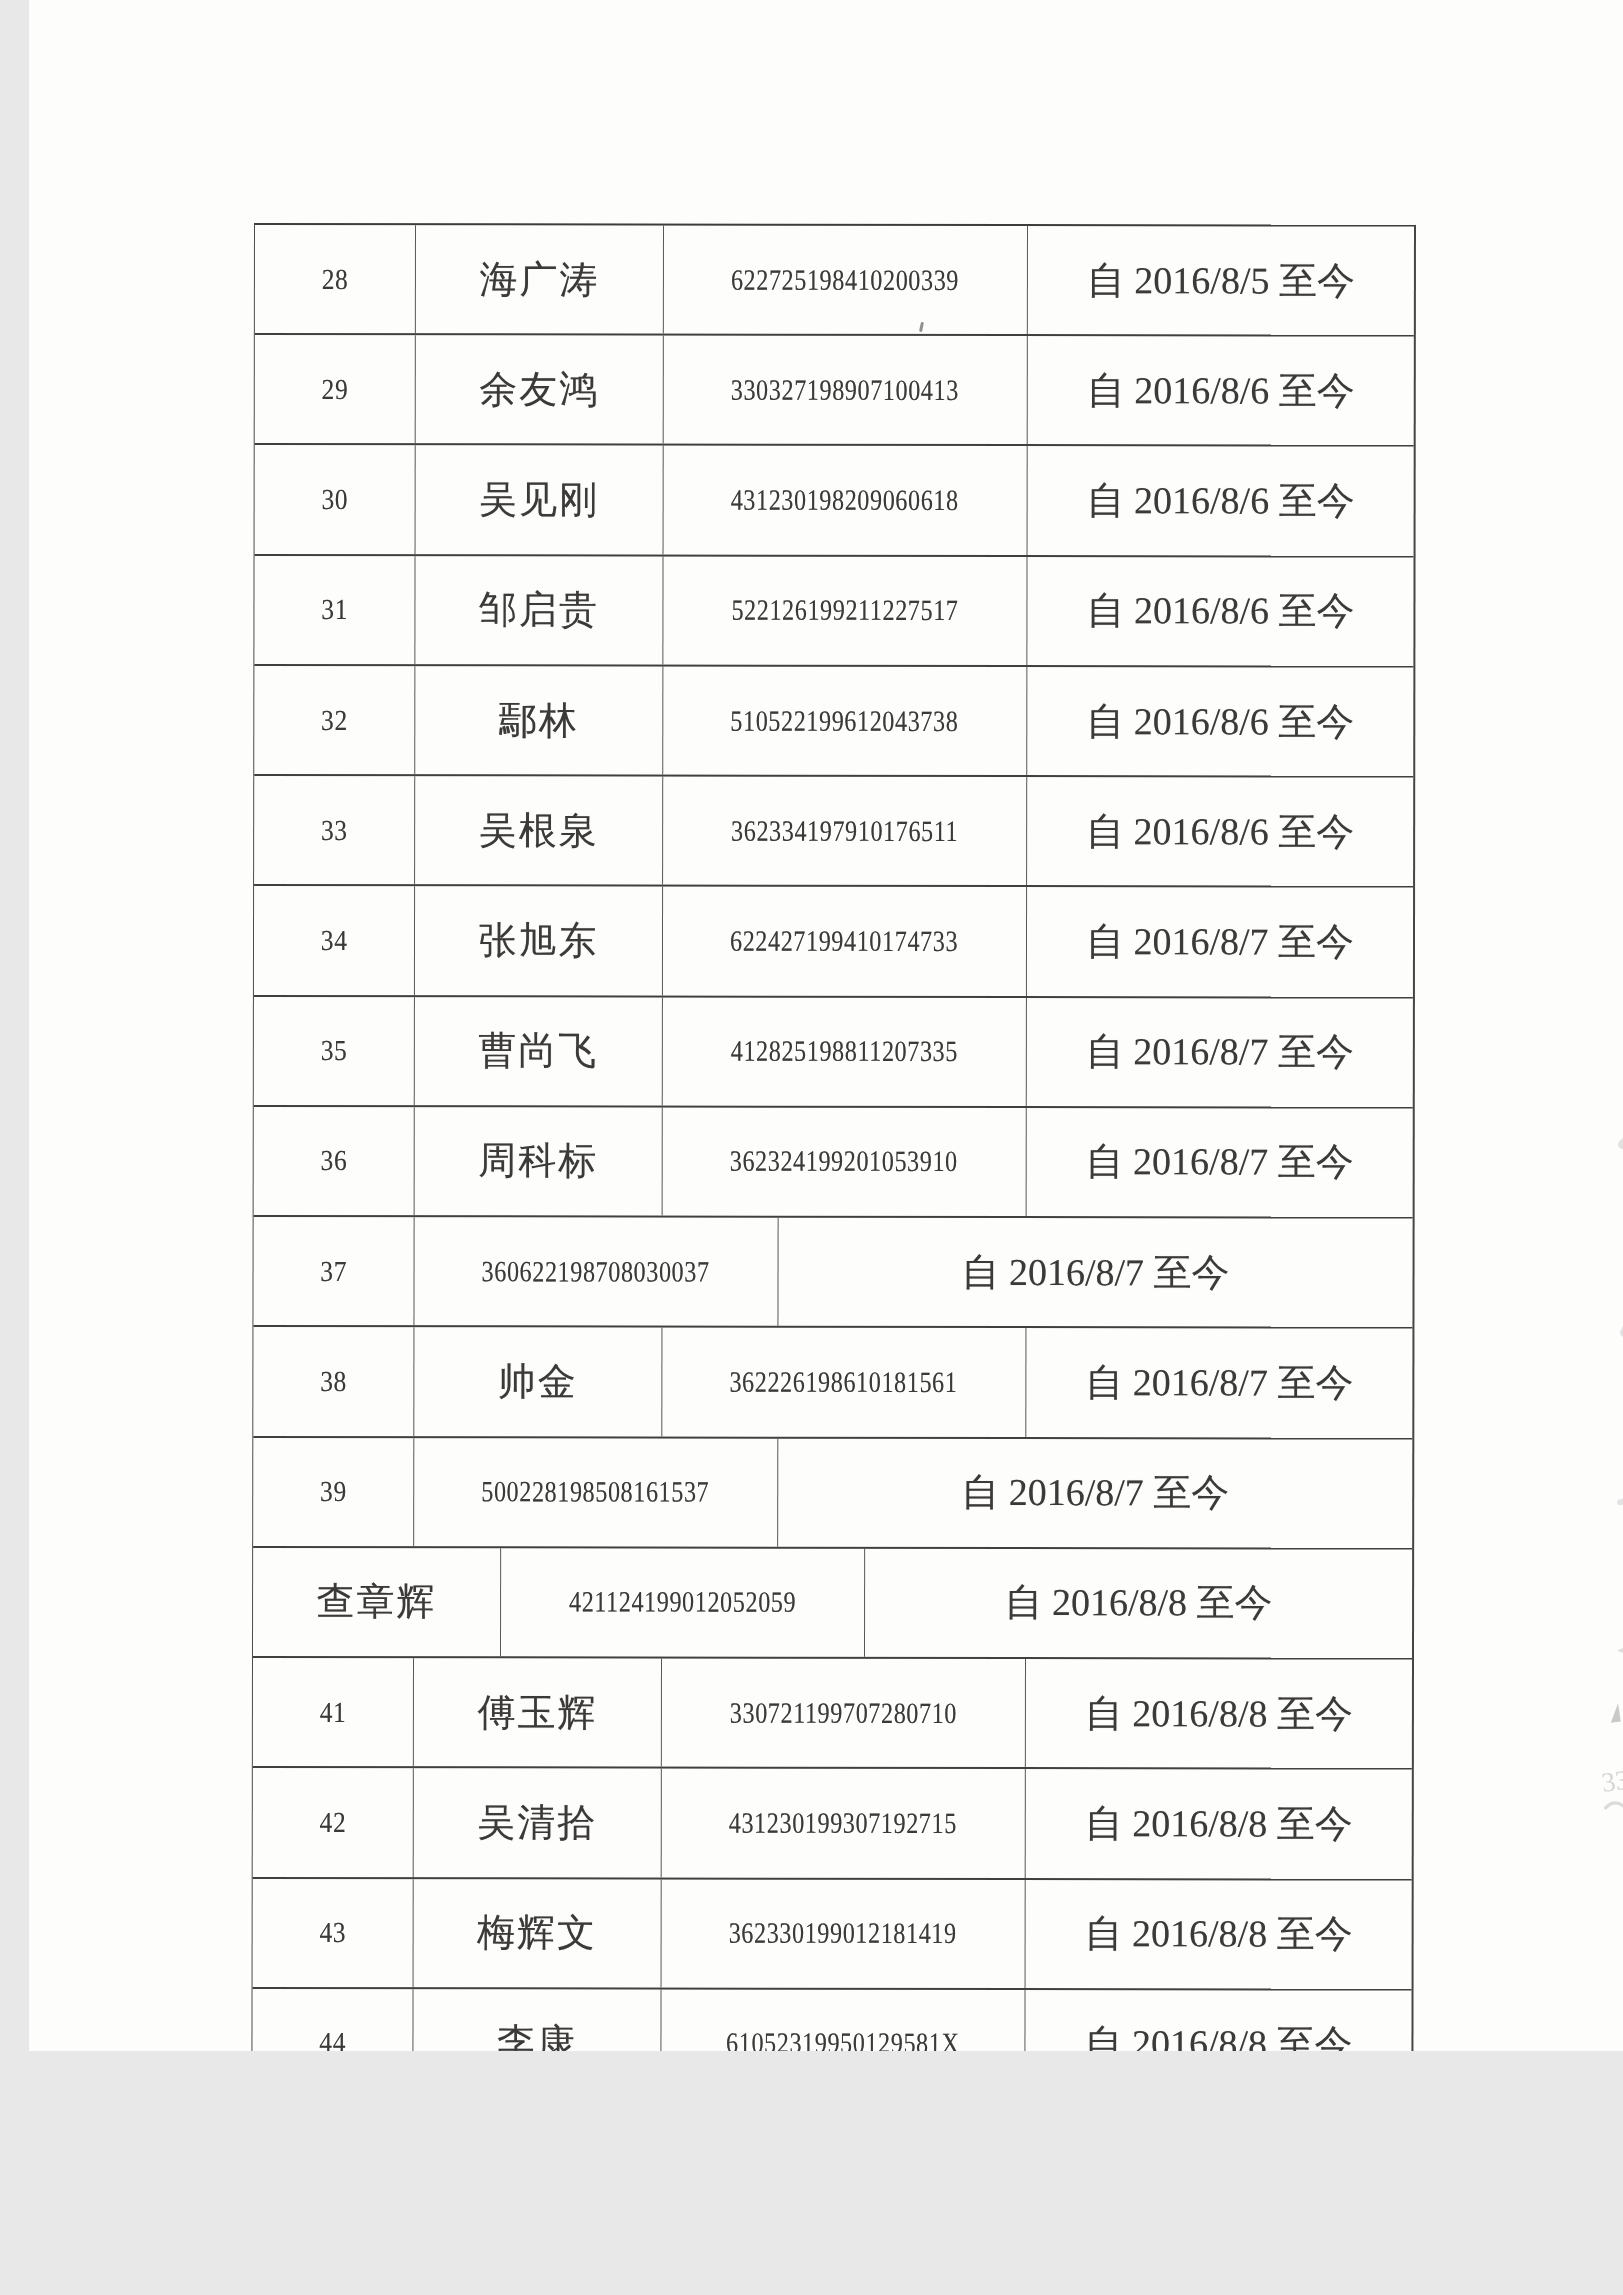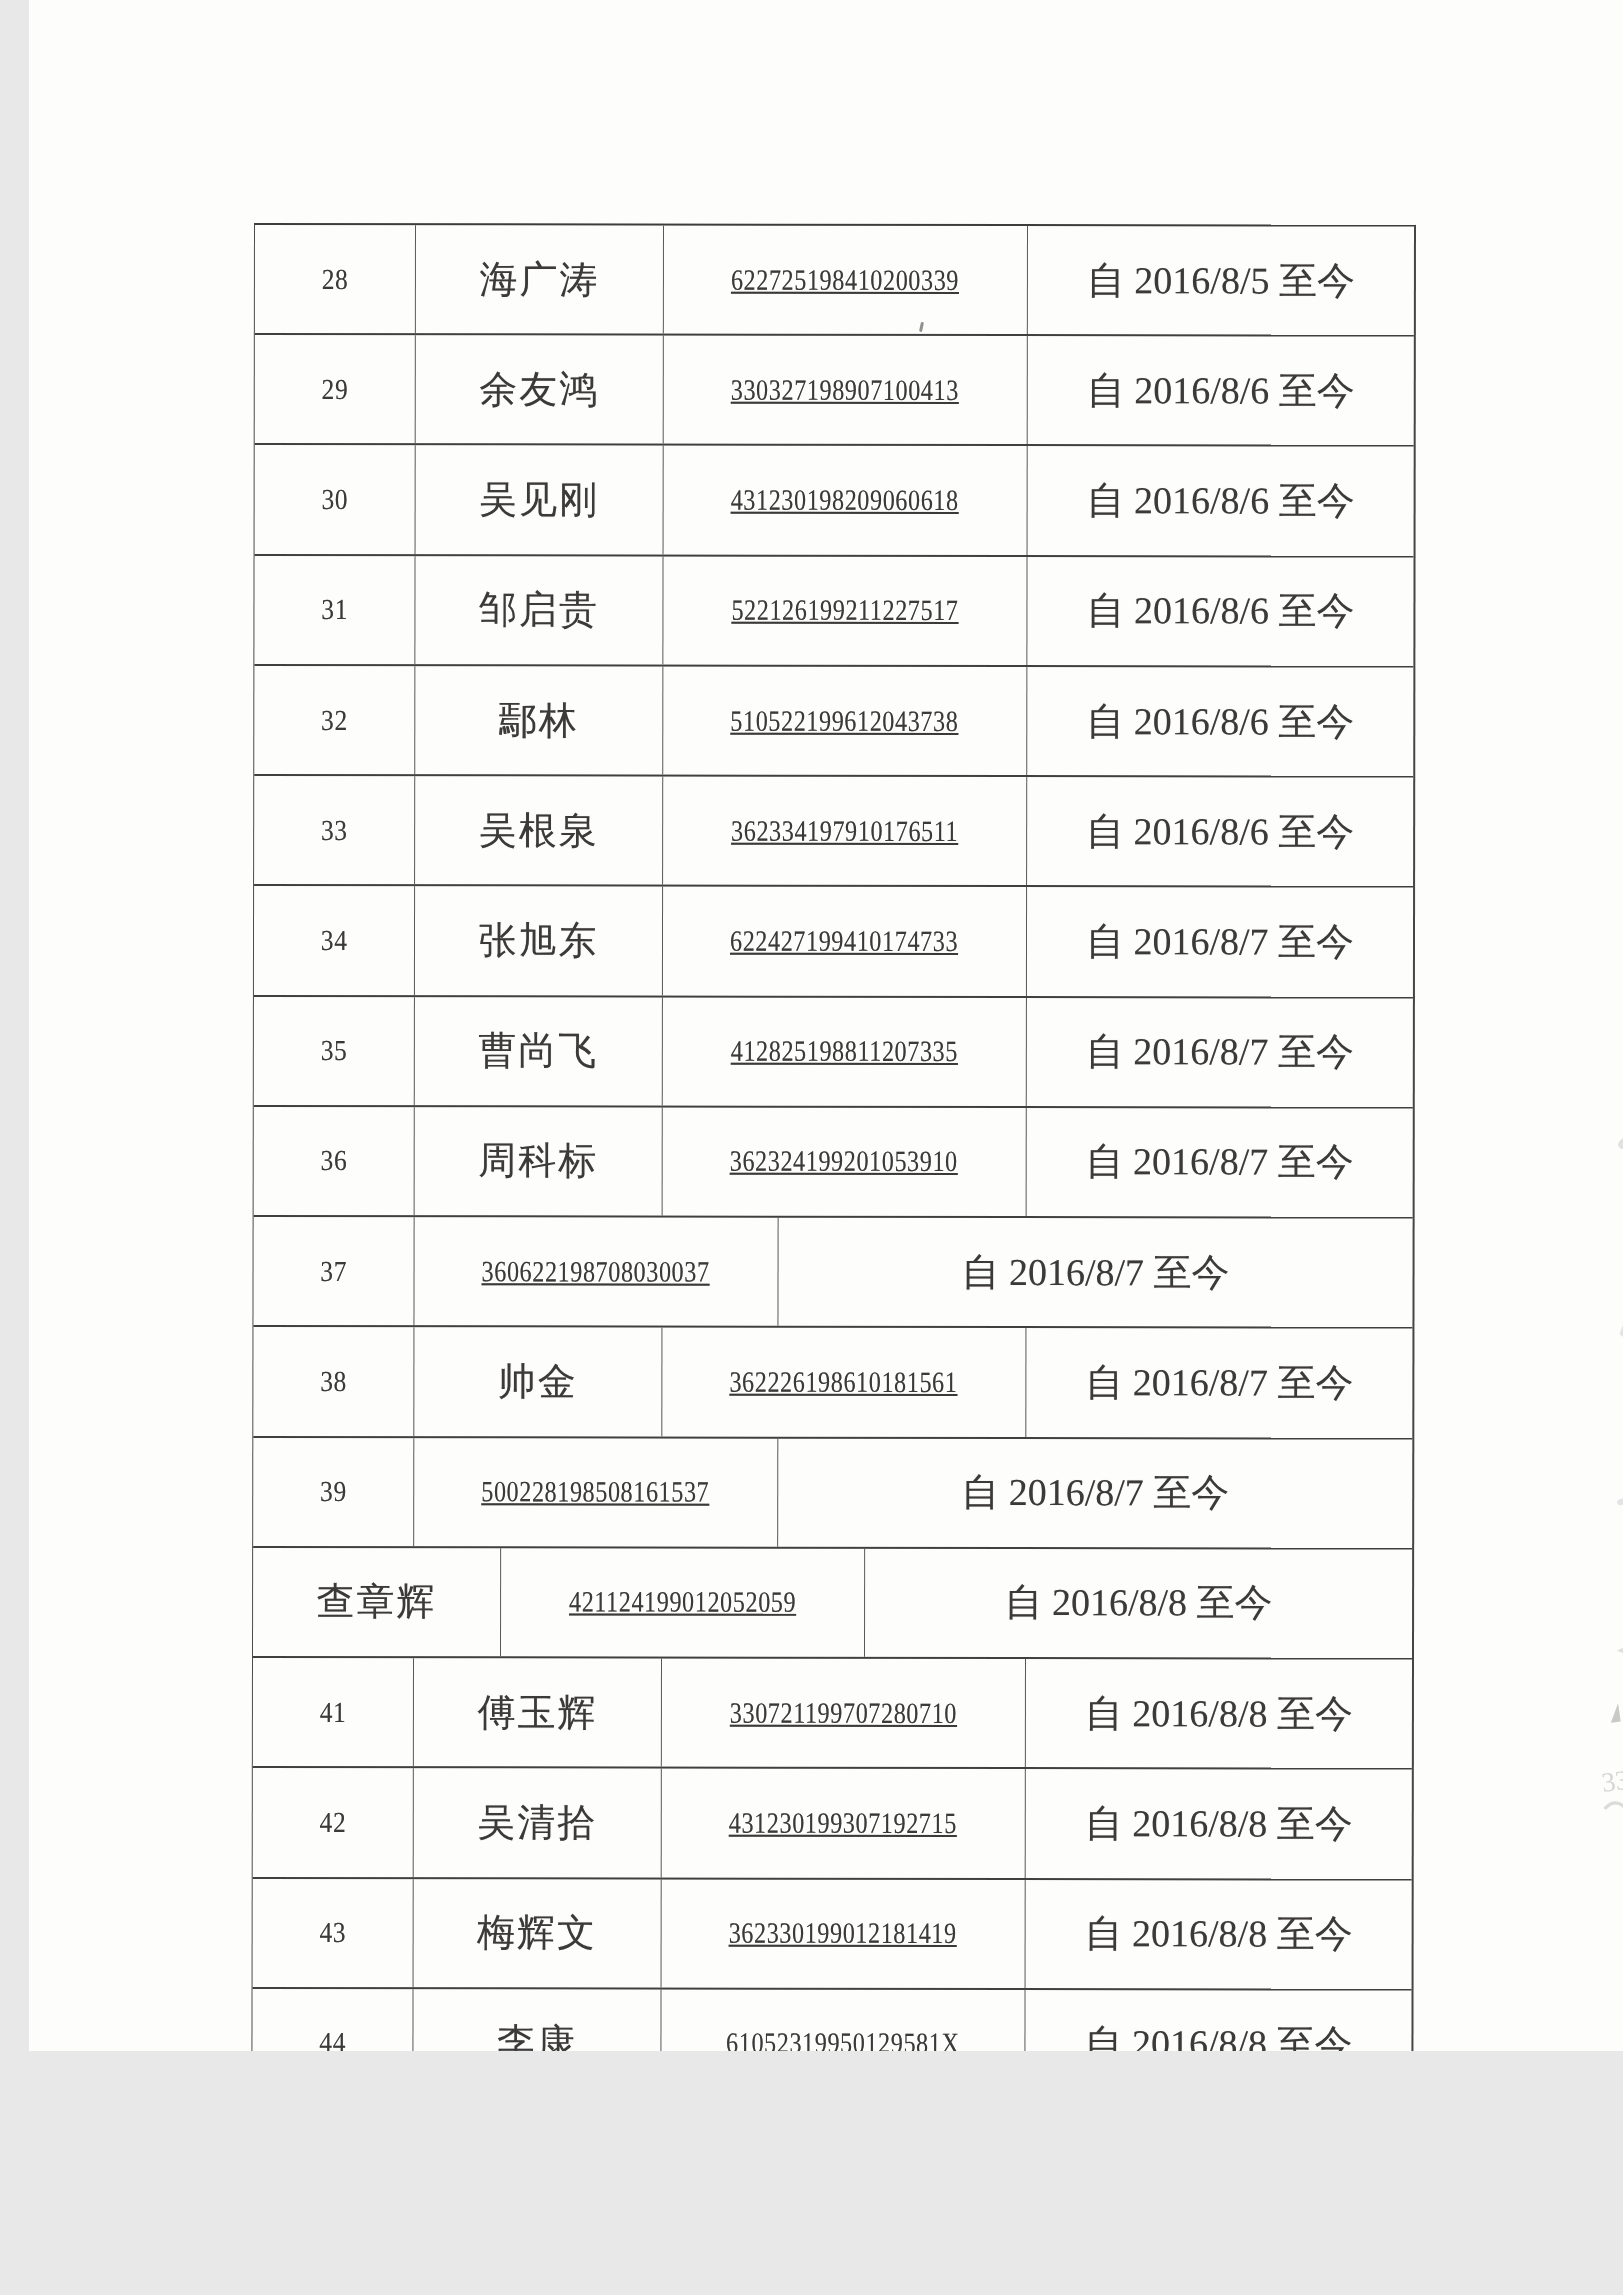--- a/index.html
+++ b/index.html
@@ -30,21 +30,21 @@
   .row:last-child{border-bottom:none;}
   .cell{
     box-sizing:border-box;
     border-right:1.3px solid #585858;
     display:flex;align-items:center;justify-content:center;
     overflow:hidden;
   }
   .cell:last-child{border-right:none;}
   .c-no{width:161px;}
   .c-name{width:248px;}
-  .c-id{width:364px;text-decoration:underline;}
+  .c-id{width:364px;}
   .c-period{flex:1;}
   .txt{
     white-space:nowrap;
     text-shadow:0 0 0.7px rgba(70,68,64,.45);
   }
   .no-text{font-size:29px;letter-spacing:0.7px;transform:scaleX(.88);}
   .name-text{font-size:38px;letter-spacing:2px;}
   .id-text{font-size:29.5px;letter-spacing:0.7px;transform:scaleX(.82);}
   .period-text{font-size:38px;}
   

